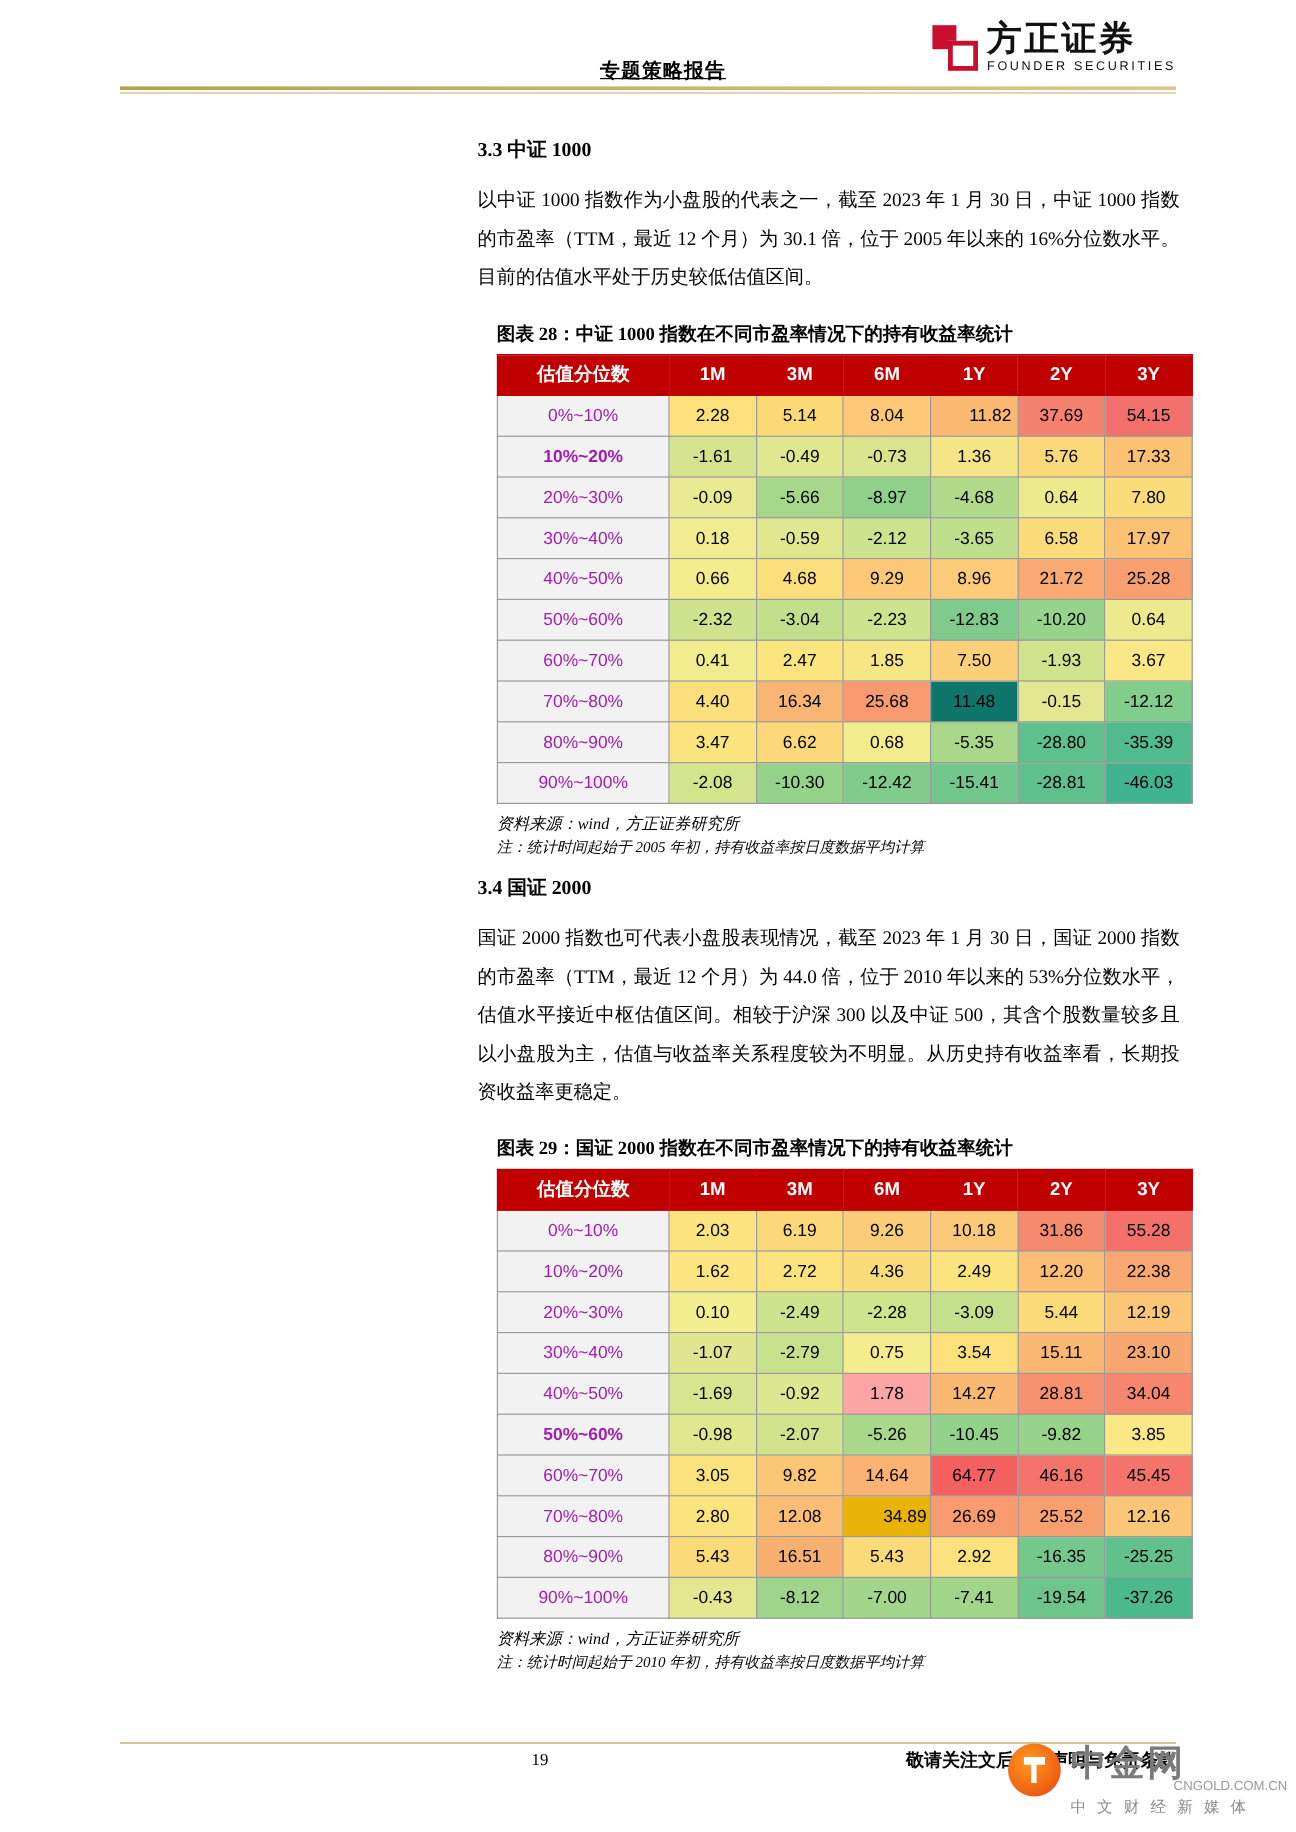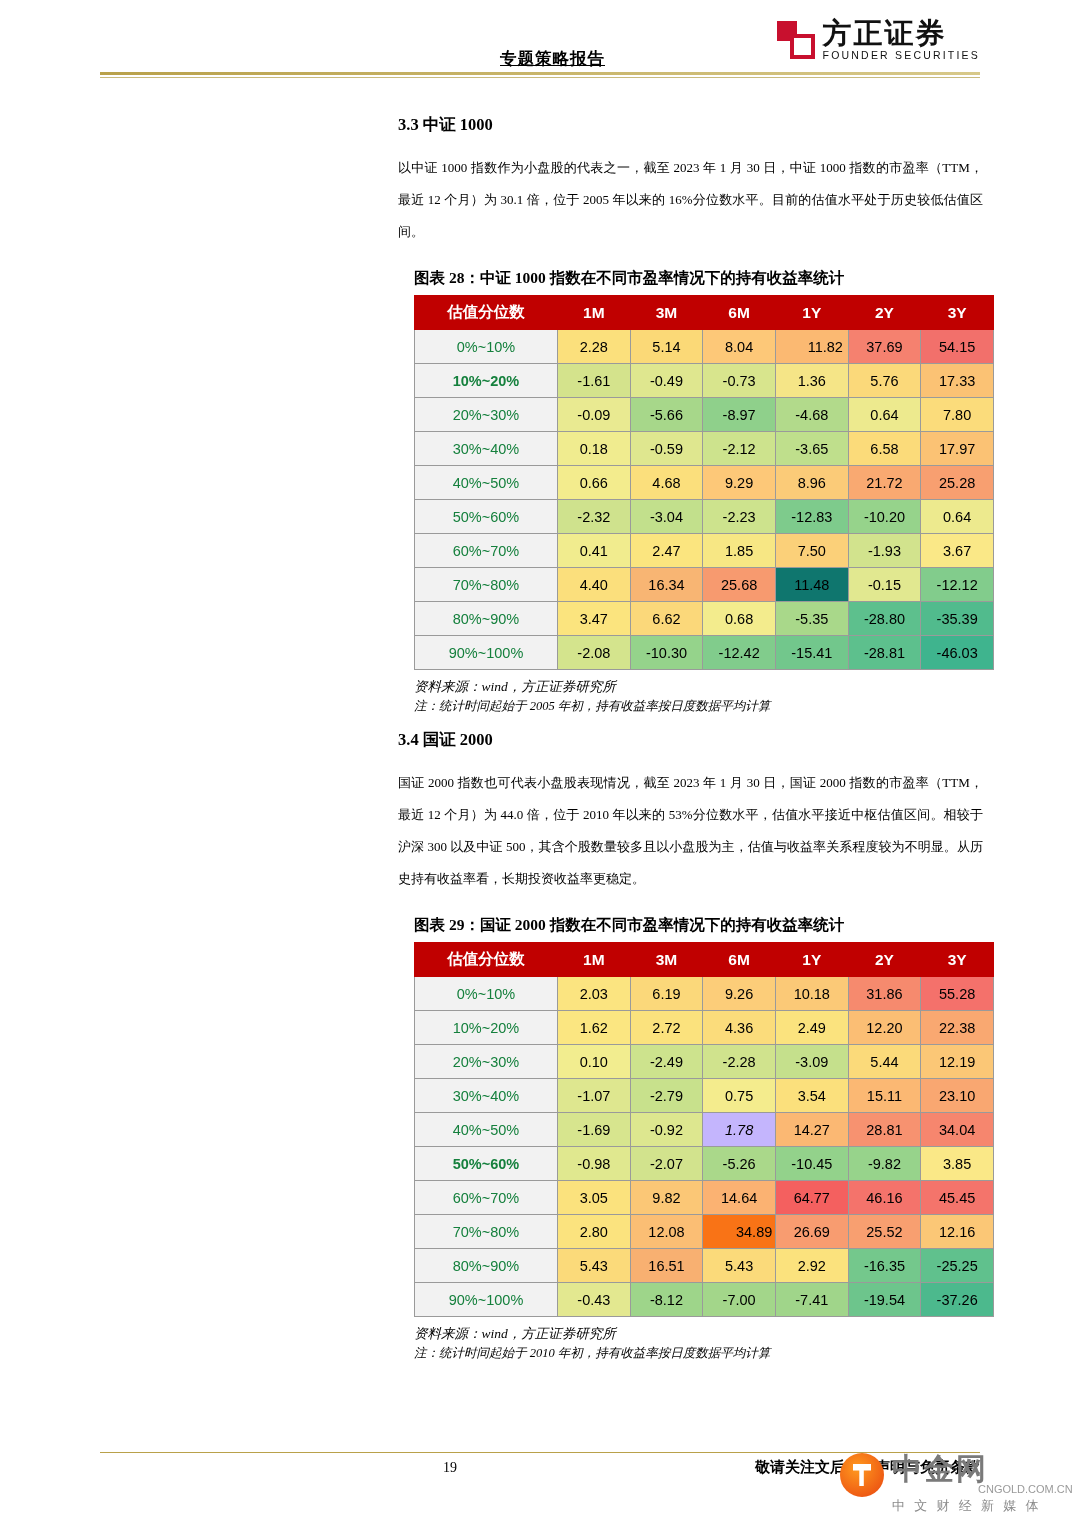--- a/index.html
+++ b/index.html
@@ -110,21 +110,21 @@
     width: 585px;
   }
   h3.section {
     font-size: 16.5px;
     font-weight: bold;
     margin: 14px 0 16px 0;
     font-family: "Liberation Serif", serif;
   }
   h3.section .num { margin-right: 4px; }
   p.para {
-    font-size: 13px;
+    font-size: 16px;
     line-height: 32px;
     margin: 0 0 4px 0;
     text-align: justify;
     text-justify: inter-ideograph;
     font-family: "Liberation Serif", serif;
   }
   .fig-caption {
     font-size: 15.5px;
     font-weight: bold;
     margin: 20px 0 6px 16px;
@@ -163,21 +163,21 @@
     font-weight: bold;
     border-color: #c00000;
     font-size: 15.5px;
   }
   table.heat thead th.first {
     width: 140px;
   }
   table.heat td.rowhead {
     background: #f2f2f2;
     font-size: 14.5px;
-    color: #15803d;
+    color: #a21caf;
   }
   table.heat td.rowhead.bold {
     font-weight: bold;
   }
   table.heat td.val {
     font-size: 14.5px;
   }
 
   
   .footer-rule {
@@ -442,21 +442,21 @@
             <td class="val" style="background: rgb(200, 225, 140);">-2.79</td>
             <td class="val" style="background: rgb(244, 236, 141);">0.75</td>
             <td class="val" style="background: rgb(251, 224, 124);">3.54</td>
             <td class="val" style="background: rgb(251, 184, 115);">15.11</td>
             <td class="val" style="background: rgb(249, 167, 113);">23.10</td>
           </tr>
           <tr>
             <td class="rowhead">40%~50%</td>
             <td class="val" style="background: rgb(215, 229, 142);">-1.69</td>
             <td class="val" style="background: rgb(221, 231, 143);">-0.92</td>
-            <td class="val" style="background: #c4b5fd; font-style: italic;">1.78</td>
+            <td class="val" style="background: #fca5a5;">1.78</td>
             <td class="val" style="background: rgb(251, 184, 115);">14.27</td>
             <td class="val" style="background: rgb(247, 146, 112);">28.81</td>
             <td class="val" style="background: rgb(246, 134, 110);">34.04</td>
           </tr>
           <tr>
             <td class="rowhead bold">50%~60%</td>
             <td class="val" style="background: rgb(224, 232, 143);">-0.98</td>
             <td class="val" style="background: rgb(210, 227, 141);">-2.07</td>
             <td class="val" style="background: rgb(170, 216, 138);">-5.26</td>
             <td class="val" style="background: rgb(147, 210, 139);">-10.45</td>
@@ -469,21 +469,21 @@
             <td class="val" style="background: rgb(251, 199, 118);">9.82</td>
             <td class="val" style="background: rgb(251, 178, 114);">14.64</td>
             <td class="val" style="background: rgb(244, 96, 95);">64.77</td>
             <td class="val" style="background: rgb(244, 115, 107);">46.16</td>
             <td class="val" style="background: rgb(244, 116, 107);">45.45</td>
           </tr>
           <tr>
             <td class="rowhead">70%~80%</td>
             <td class="val" style="background: rgb(251, 227, 126);">2.80</td>
             <td class="val" style="background: rgb(251, 190, 116);">12.08</td>
-            <td class="val" style="background: #f97316; padding-left: 31px;">34.89</td>
+            <td class="val" style="background: #eab308; padding-left: 31px;">34.89</td>
             <td class="val" style="background: rgb(248, 156, 112);">26.69</td>
             <td class="val" style="background: rgb(248, 159, 112);">25.52</td>
             <td class="val" style="background: rgb(251, 199, 118);">12.16</td>
           </tr>
           <tr>
             <td class="rowhead">80%~90%</td>
             <td class="val" style="background: rgb(251, 218, 122);">5.43</td>
             <td class="val" style="background: rgb(248, 176, 113);">16.51</td>
             <td class="val" style="background: rgb(251, 218, 122);">5.43</td>
             <td class="val" style="background: rgb(251, 226, 125);">2.92</td>

